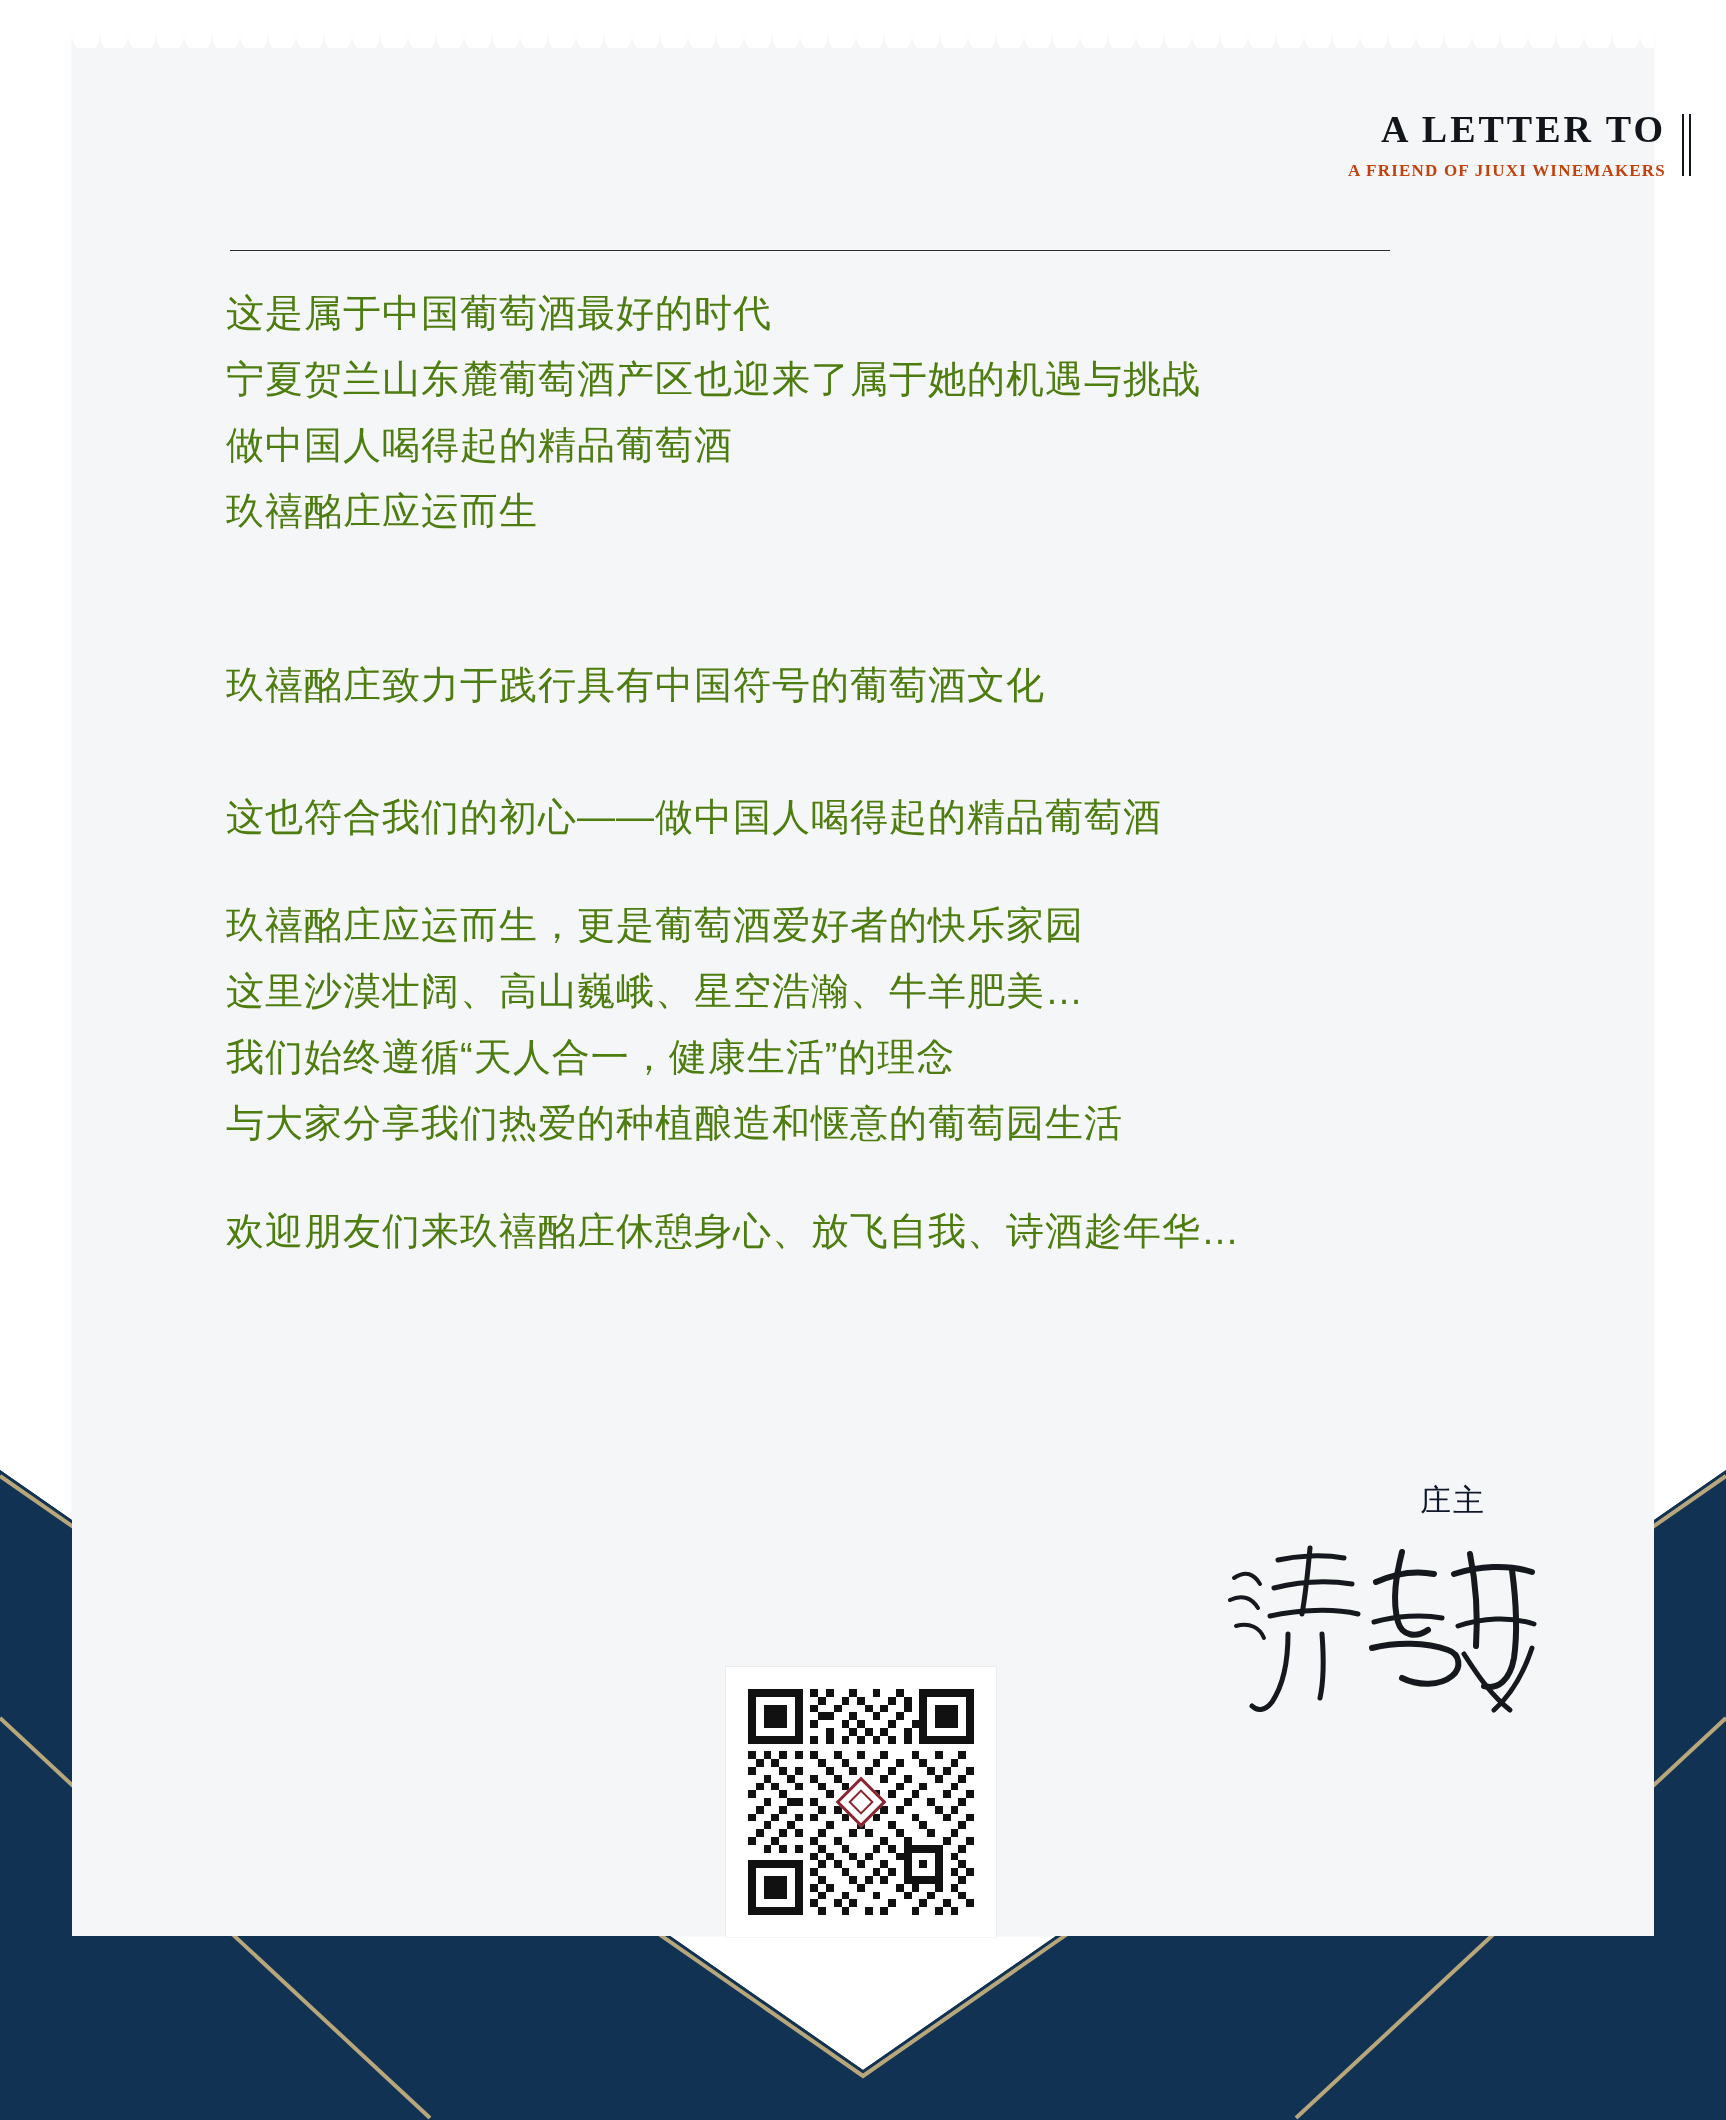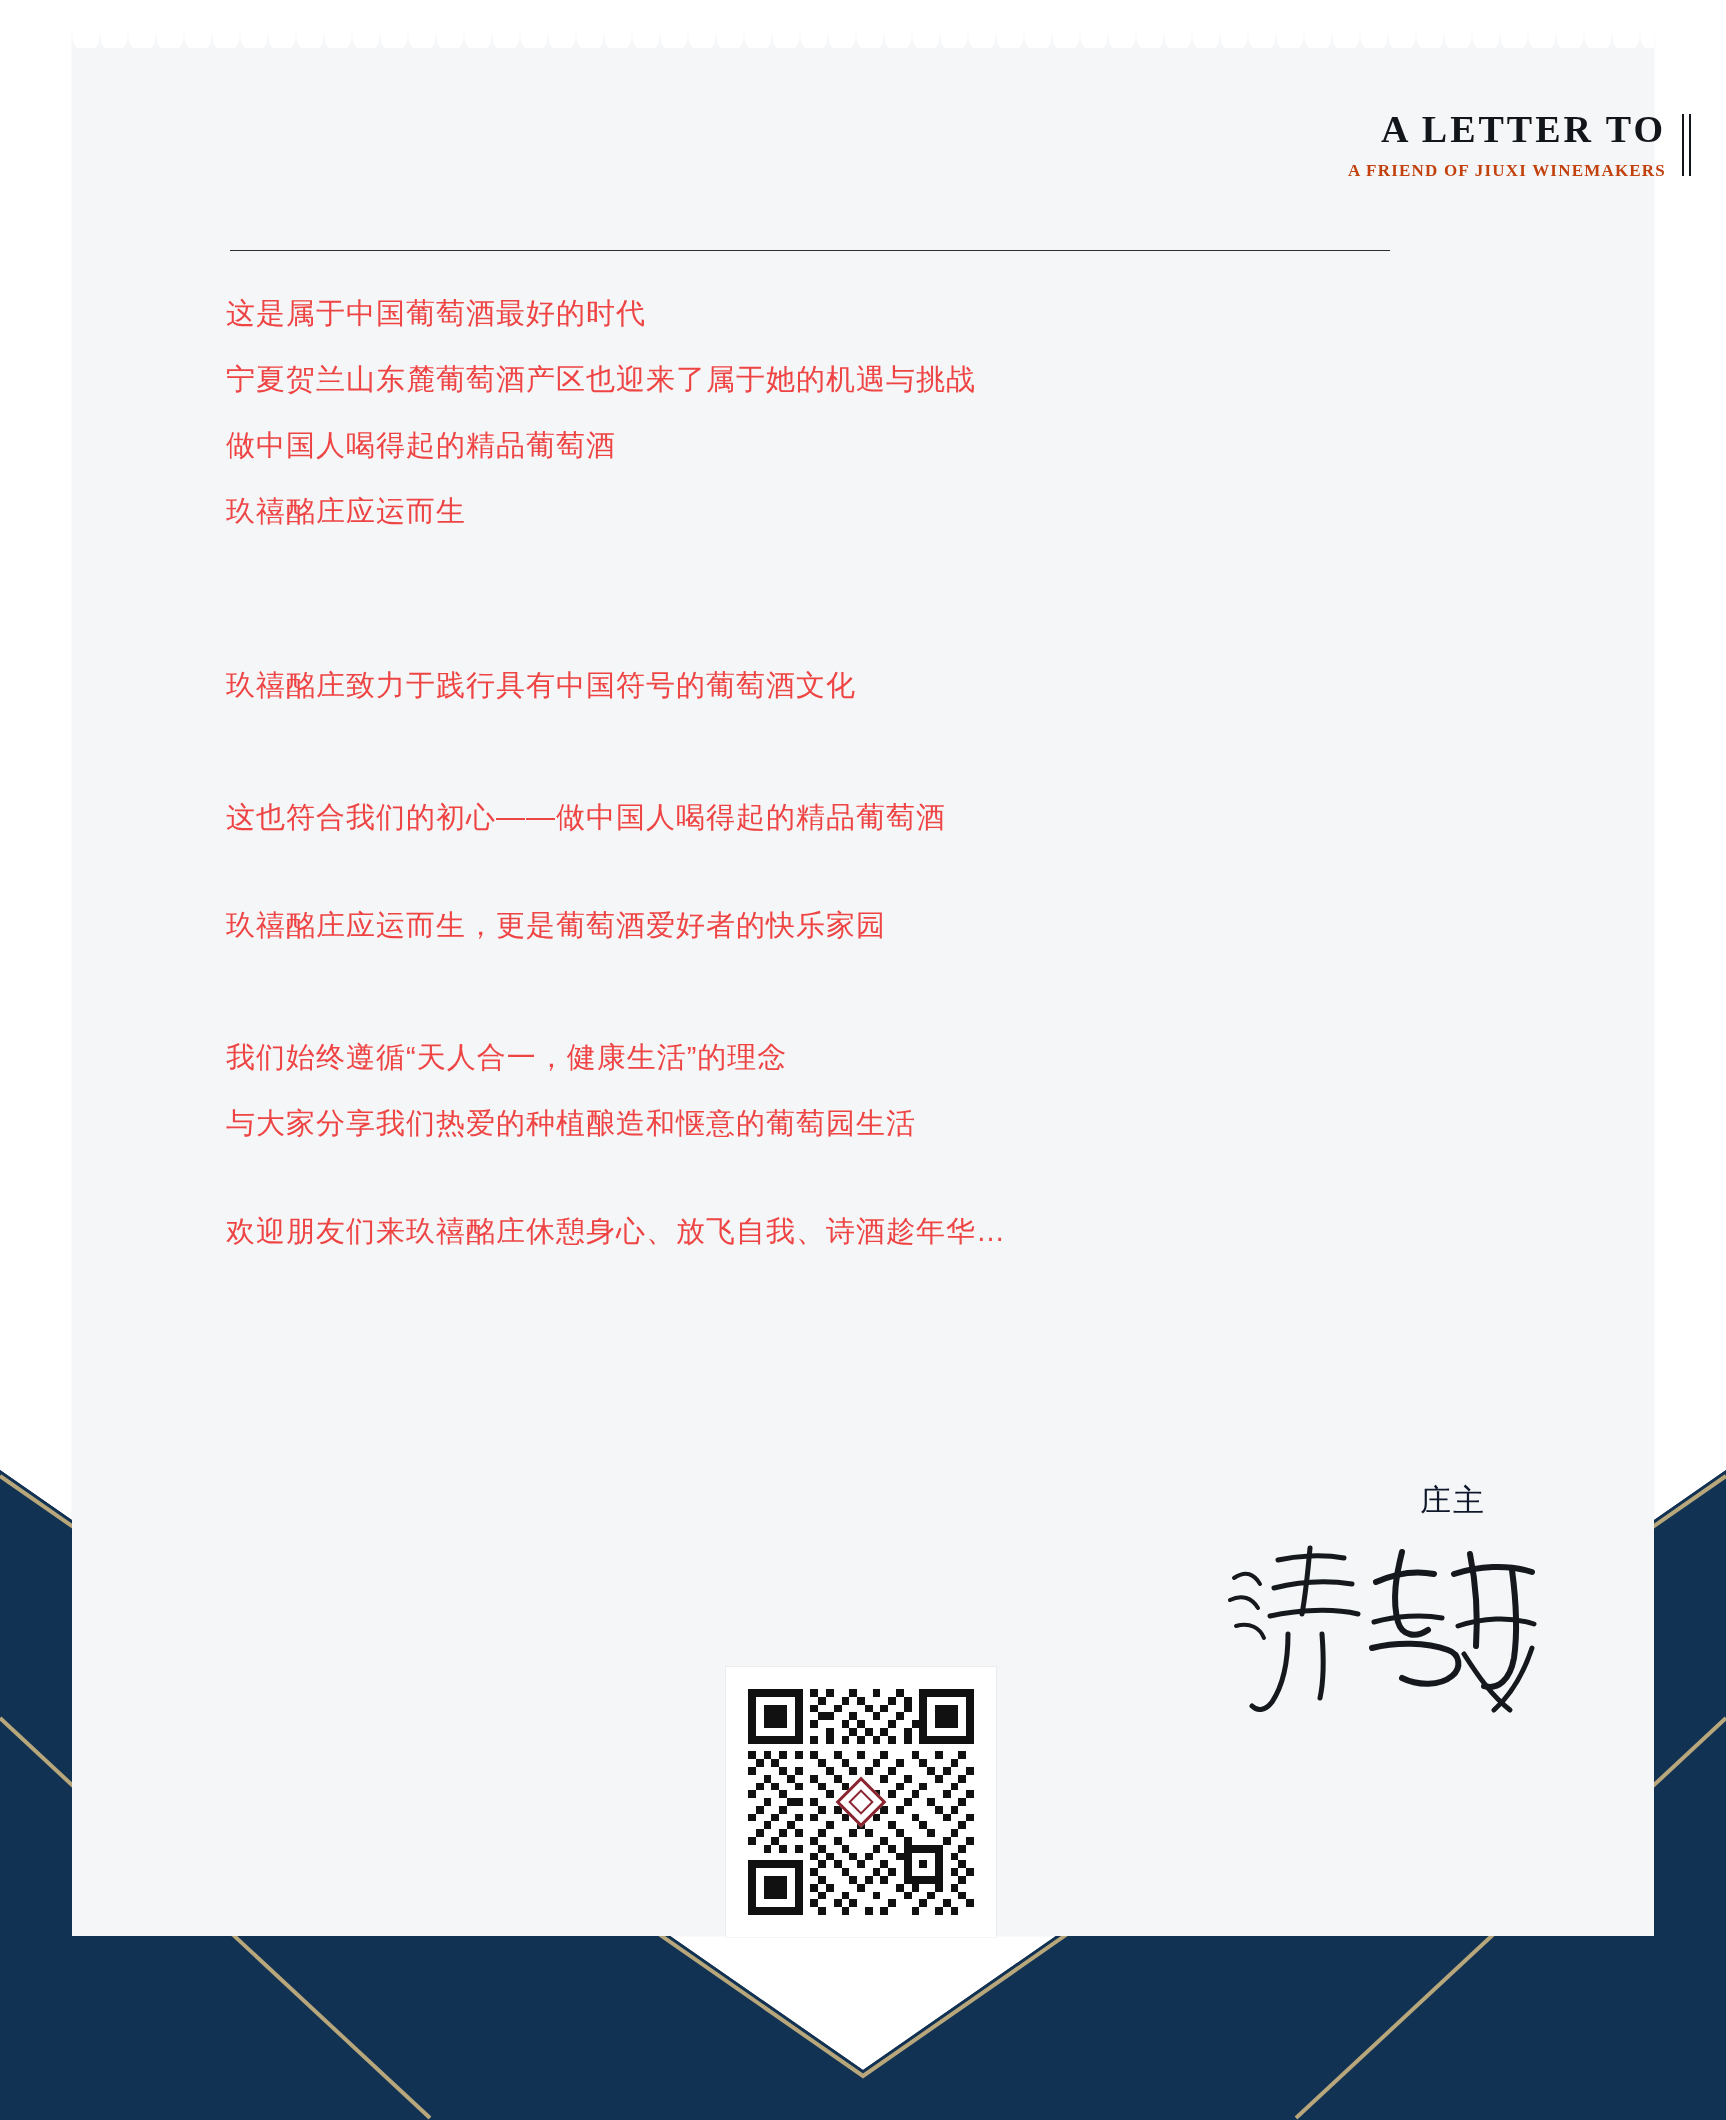--- a/index.html
+++ b/index.html
@@ -106,22 +106,22 @@
     height: 1px;
     background: #2a2f36;
   }
 
   
   #letter-body {
     position: absolute;
     left: 226px;
     top: 280px;
     width: 1220px;
-    color: #ef4444;
-    font-size: 29px;
+    color: #4d7c0f;
+    font-size: 38px;
     line-height: 66px;
     letter-spacing: 1px;
   }
   .para { margin: 0 0 42px 0; }
   .para:last-child { margin-bottom: 0; }
   .line { white-space: nowrap; }
 
   
   #sign-label {
     position: absolute;
@@ -225,21 +225,21 @@
 
     <p class="para">
       <br>
       <span class="line">玖禧酩庄致力于践行具有中国符号的葡萄酒文化</span><br>
       <br>
       <span class="line">这也符合我们的初心——做中国人喝得起的精品葡萄酒</span>
     </p>
 
     <p class="para">
       <span class="line">玖禧酩庄应运而生，更是葡萄酒爱好者的快乐家园</span><br>
-      <br>
+      <span class="line">这里沙漠壮阔、高山巍峨、星空浩瀚、牛羊肥美…</span><br>
       <span class="line">我们始终遵循“天人合一，健康生活”的理念</span><br>
       <span class="line">与大家分享我们热爱的种植酿造和惬意的葡萄园生活</span>
     </p>
 
     <p class="para">
       <span class="line">欢迎朋友们来玖禧酩庄休憩身心、放飞自我、诗酒趁年华…</span>
     </p>
 
   </div>
 

